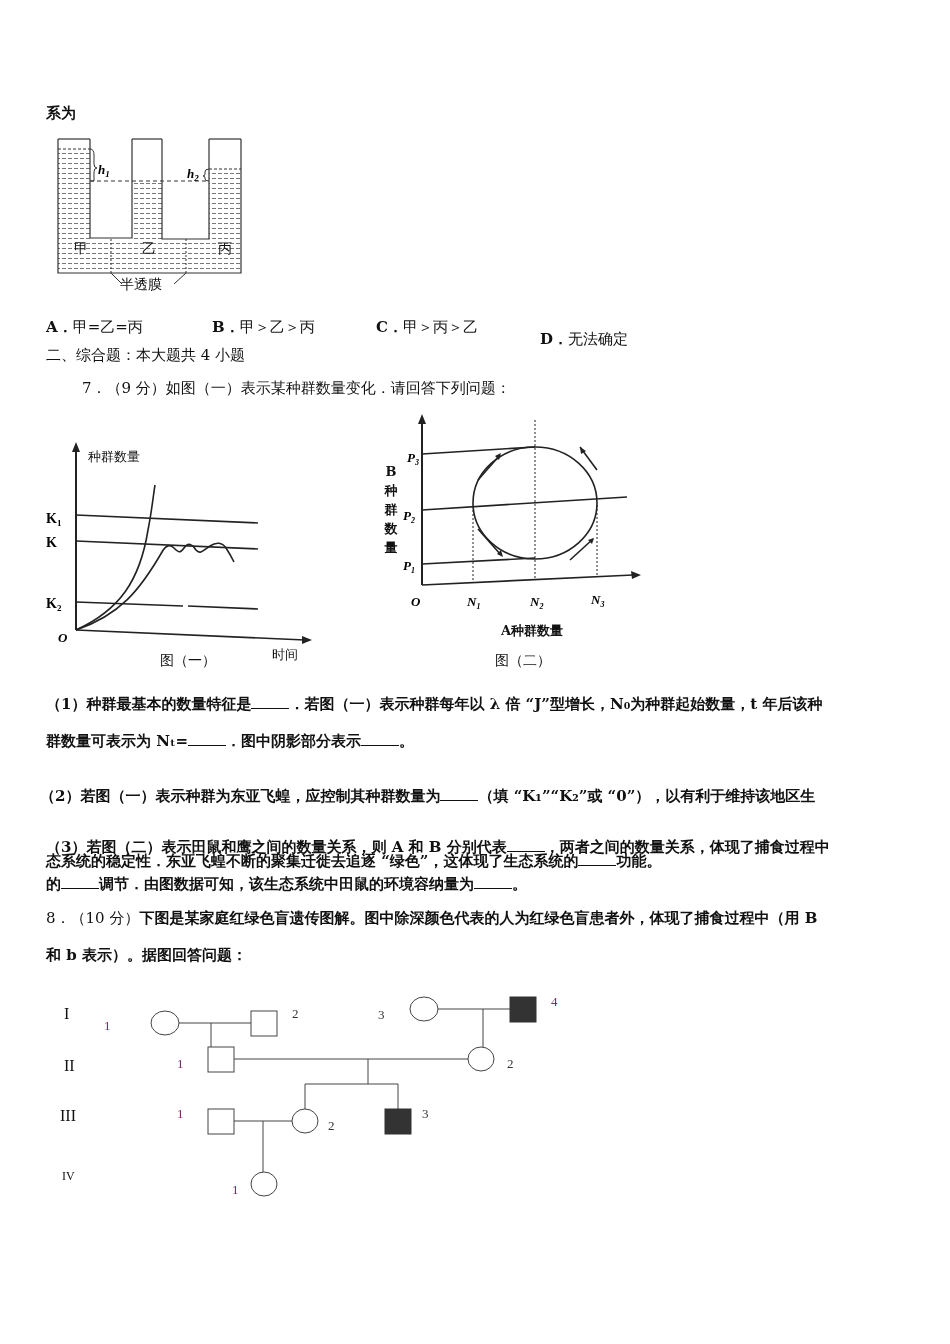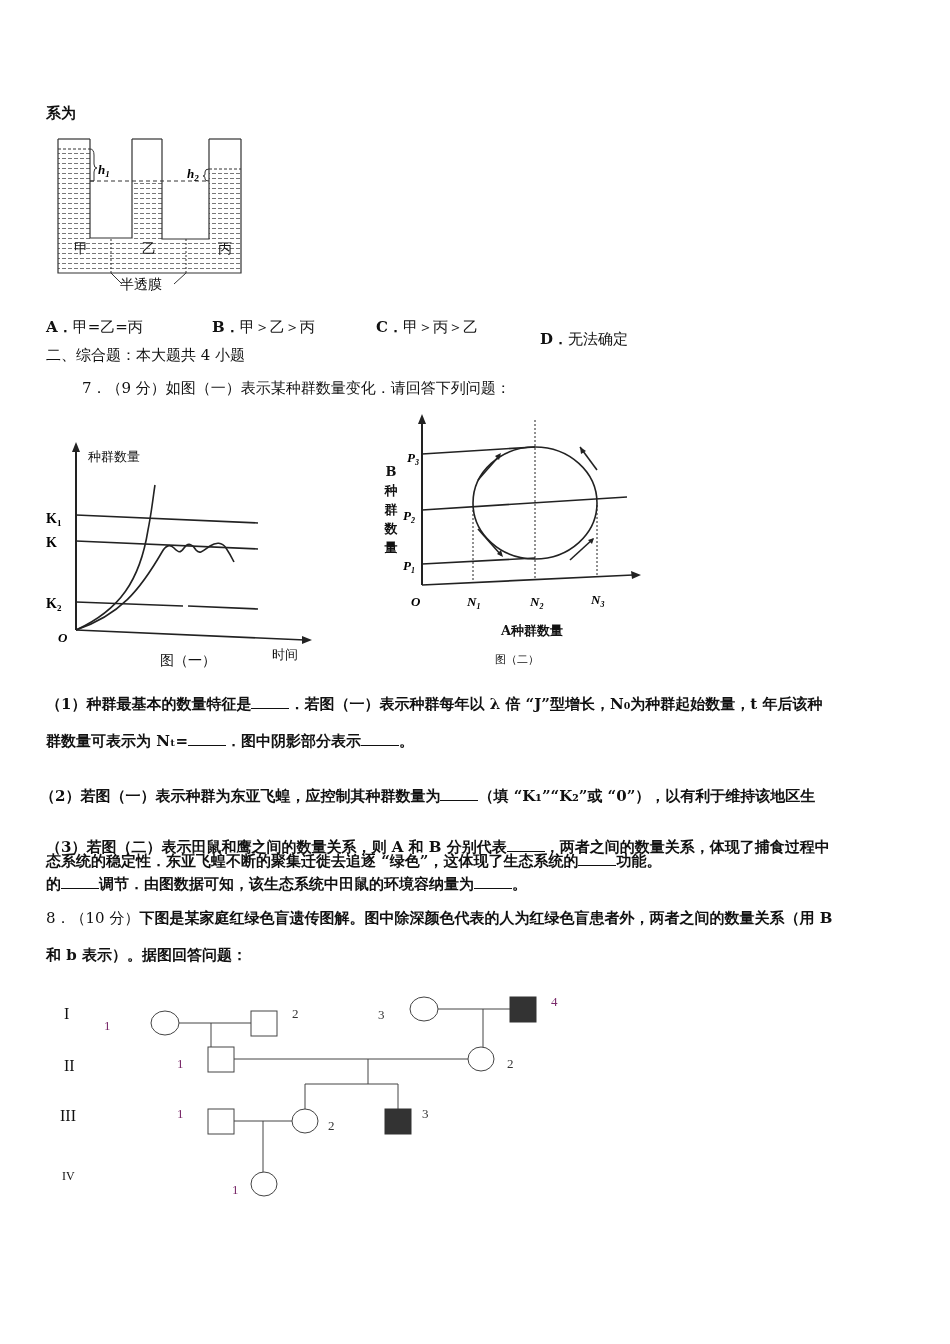--- a/index.html
+++ b/index.html
@@ -131,21 +131,21 @@
     <text x="216" y="194" font-size="13" font-style="italic" font-weight="bold">N<tspan font-size="8" dy="3">3</tspan></text>
   </svg>
   <div class="abs" style="left:8px;top:52px;width:16px;font-size:13px;font-weight:bold;line-height:19px;text-align:center;">
     <div>B</div>
     <div>种</div>
     <div>群</div>
     <div>数</div>
     <div>量</div>
   </div>
   <span class="abs" style="left:126px;top:212px;font-size:13px;font-weight:bold;">A种群数量</span>
-  <span class="abs" style="left:120px;top:242px;font-size:11px;text-align:right;">图（二）</span>
+  <span class="abs" style="left:120px;top:242px;font-size:14px;text-align:right;">图（二）</span>
 </div>
 
 <div class="abs txt bold" style="left:46px;top:694px;">
   <span>（1）种群最基本的数量特征是</span><span class="blank"></span><span>．若图（一）表示种群每年以 λ 倍 “J”型增长，N₀为种群起始数量，t 年后该种</span>
 </div>
 <div class="abs txt bold" style="left:46px;top:731px;">
   <span>群数量可表示为 Nₜ=</span><span class="blank"></span><span>．图中阴影部分表示</span><span class="blank"></span><span>。</span>
 </div>
 
 <div class="abs txt bold" style="left:40px;top:766px;margin-top:20px;">
@@ -156,21 +156,21 @@
 </div>
 
 <div class="abs txt bold" style="left:46px;top:837px;">
   <span>（3）若图（二）表示田鼠和鹰之间的数量关系，则 A 和 B 分别代表</span><span class="blank"></span><span>，两者之间的数量关系，体现了捕食过程中</span>
 </div>
 <div class="abs txt bold" style="left:46px;top:874px;">
   <span>的</span><span class="blank"></span><span>调节．由图数据可知，该生态系统中田鼠的环境容纳量为</span><span class="blank"></span><span>。</span>
 </div>
 
 <div class="abs txt" style="left:46px;top:908px;">
-  <span>8．</span><span>（10 分）</span><b>下图是某家庭红绿色盲遗传图解。图中除深颜色代表的人为红绿色盲患者外，两者之间的数量关系（用 B</b>
+  <span>8．</span><span>（10 分）</span><b>下图是某家庭红绿色盲遗传图解。图中除深颜色代表的人为红绿色盲患者外，体现了捕食过程中（用 B</b>
 </div>
 <div class="abs txt bold" style="left:46px;top:945px;">和 b 表示）。据图回答问题：</div>
 
 <div class="abs" style="left:40px;top:985px;width:560px;height:220px;">
   <svg width="560" height="220" viewBox="0 0 560 220">
 
     <ellipse cx="125" cy="38" rx="14" ry="12" fill="#fff" stroke="#444" stroke-width="1"></ellipse>
     <line x1="139" y1="38" x2="211" y2="38" stroke="#444" stroke-width="1"></line>
     <rect x="211" y="26" width="26" height="25" fill="#fff" stroke="#444" stroke-width="1"></rect>
     <line x1="171" y1="38" x2="171" y2="62" stroke="#444" stroke-width="1"></line>

